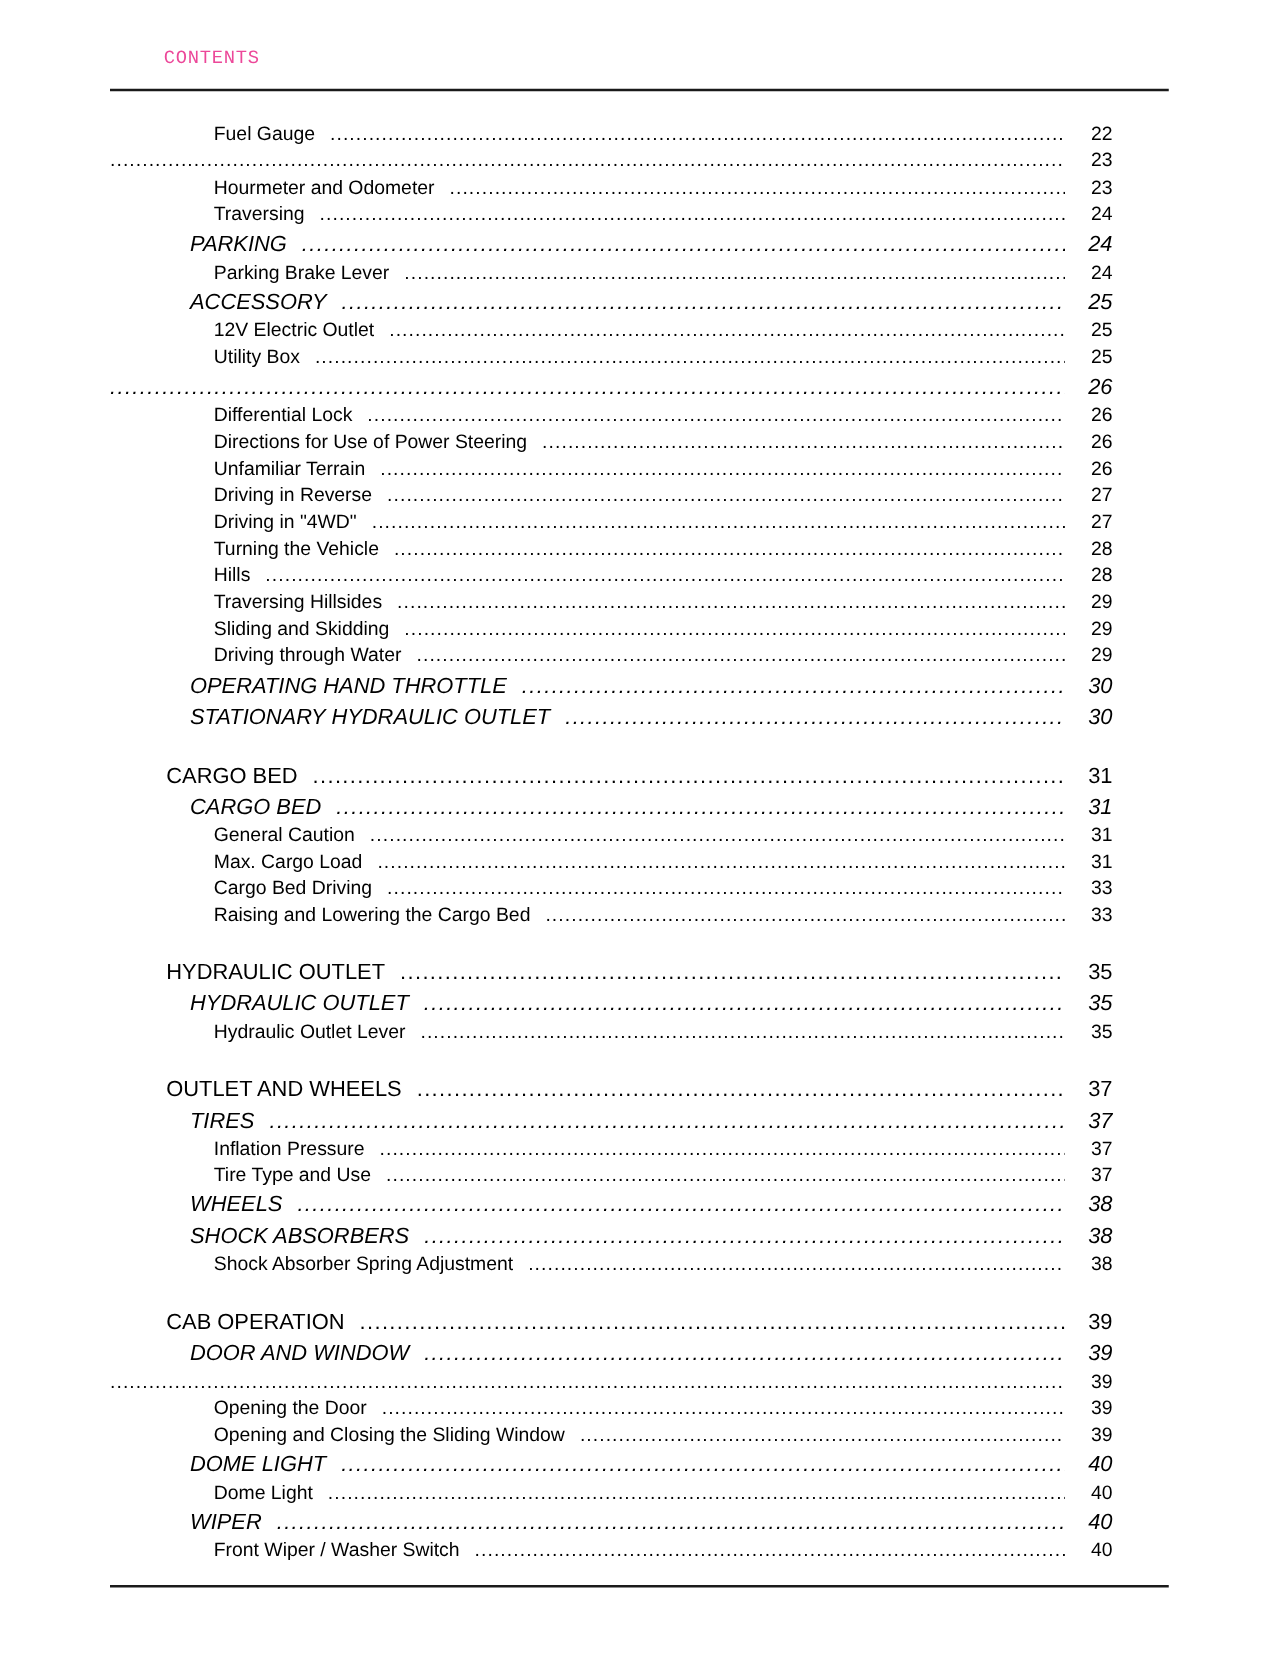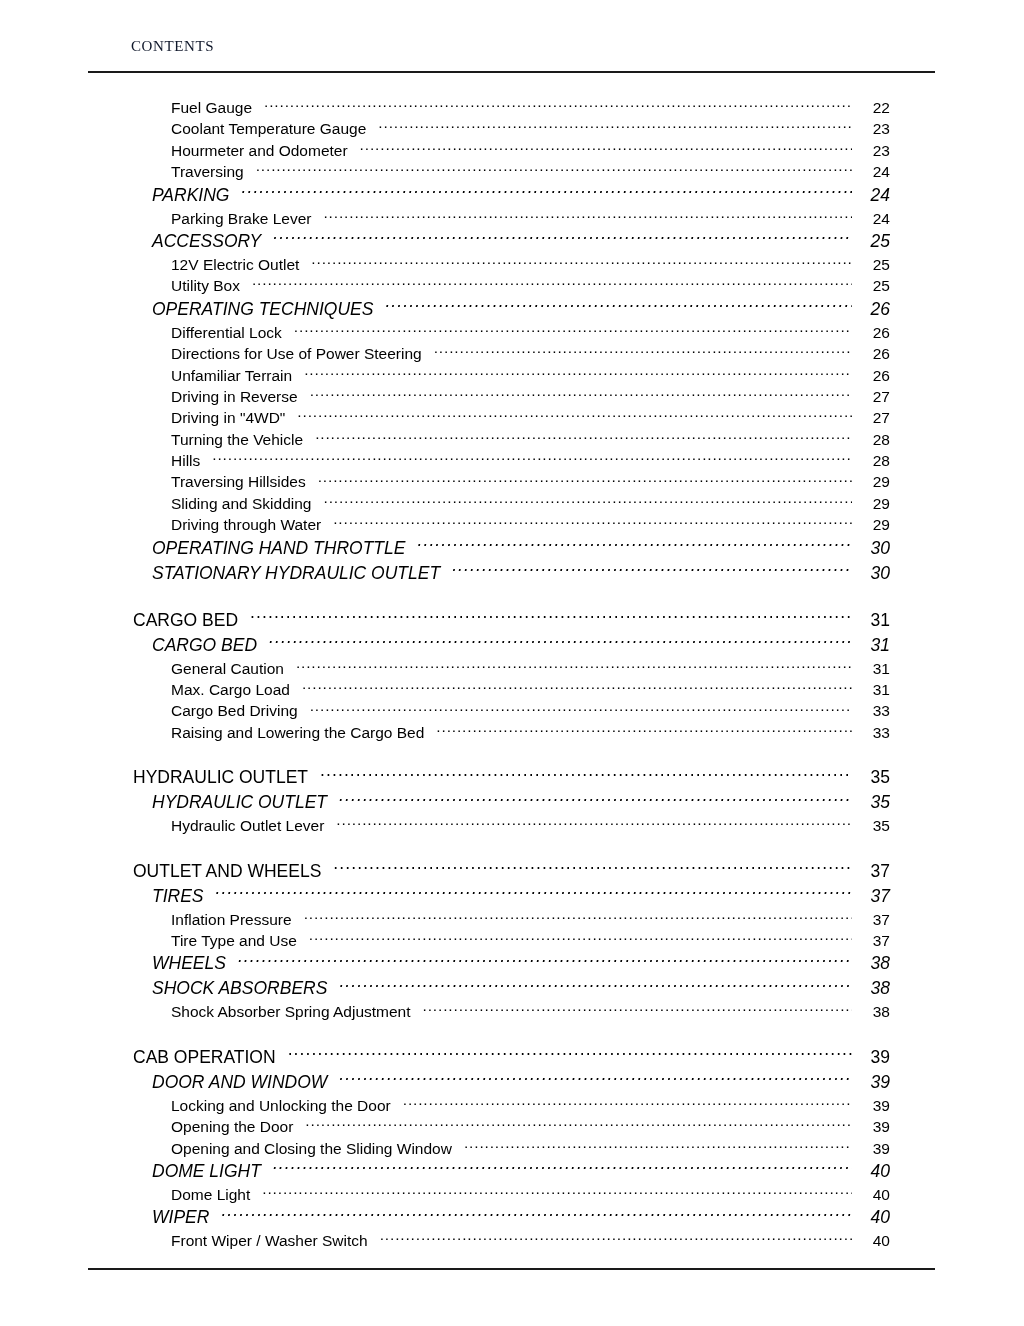--- a/index.html
+++ b/index.html
@@ -20,43 +20,43 @@
     width: 1024px;
     height: 1326px;
     box-sizing: border-box;
   }
   .header-label {
     position: absolute;
     left: 131px;
     top: 38px;
     font-size: 15px;
     letter-spacing: 0.6px;
-    color: #0f172a;
-    font-family: Liberation Serif, serif;
+    color: #ec4899;
+    font-family: Liberation Mono, monospace;
   }
   .rule {
     position: absolute;
     left: 88px;
     width: 847px;
     height: 0;
     border-top: 2px solid #1a1a1a;
   }
   .rule-top { top: 71px; }
   .rule-bottom { top: 1268px; }
 
   .toc {
     position: absolute;
     left: 0;
     top: 97px;
     width: 1024px;
   }
 
   .toc-entry {
     display: flex;
-    align-items: flex-start;
+    align-items: flex-end;
     width: 802px;
     margin-left: 88px;
     box-sizing: border-box;
     white-space: nowrap;
     line-height: 21.4px;
     height: 21.4px;
     gap: 12px;
   }
 
   .toc-entry .title {
@@ -124,21 +124,20 @@
 
   <div class="rule rule-top"></div>
 
   <div class="toc" id="toc-list">
       <div class="toc-entry level-2">
         <span class="title">Fuel Gauge</span>
         <span class="leader"></span>
         <span class="page-num">22</span>
       </div>
       <div class="toc-entry level-2">
-        <span class="title">Coolant Temperature Gauge</span>
         <span class="leader"></span>
         <span class="page-num">23</span>
       </div>
       <div class="toc-entry level-2">
         <span class="title">Hourmeter and Odometer</span>
         <span class="leader"></span>
         <span class="page-num">23</span>
       </div>
       <div class="toc-entry level-2">
         <span class="title">Traversing</span>
@@ -164,21 +163,20 @@
         <span class="title">12V Electric Outlet</span>
         <span class="leader"></span>
         <span class="page-num">25</span>
       </div>
       <div class="toc-entry level-2">
         <span class="title">Utility Box</span>
         <span class="leader"></span>
         <span class="page-num">25</span>
       </div>
       <div class="toc-entry level-1">
-        <span class="title">OPERATING TECHNIQUES</span>
         <span class="leader"></span>
         <span class="page-num">26</span>
       </div>
       <div class="toc-entry level-2">
         <span class="title">Differential Lock</span>
         <span class="leader"></span>
         <span class="page-num">26</span>
       </div>
       <div class="toc-entry level-2">
         <span class="title">Directions for Use of Power Steering</span>
@@ -319,21 +317,20 @@
         <span class="title">CAB OPERATION</span>
         <span class="leader"></span>
         <span class="page-num">39</span>
       </div>
       <div class="toc-entry level-1">
         <span class="title">DOOR AND WINDOW</span>
         <span class="leader"></span>
         <span class="page-num">39</span>
       </div>
       <div class="toc-entry level-2">
-        <span class="title">Locking and Unlocking the Door</span>
         <span class="leader"></span>
         <span class="page-num">39</span>
       </div>
       <div class="toc-entry level-2">
         <span class="title">Opening the Door</span>
         <span class="leader"></span>
         <span class="page-num">39</span>
       </div>
       <div class="toc-entry level-2">
         <span class="title">Opening and Closing the Sliding Window</span>

